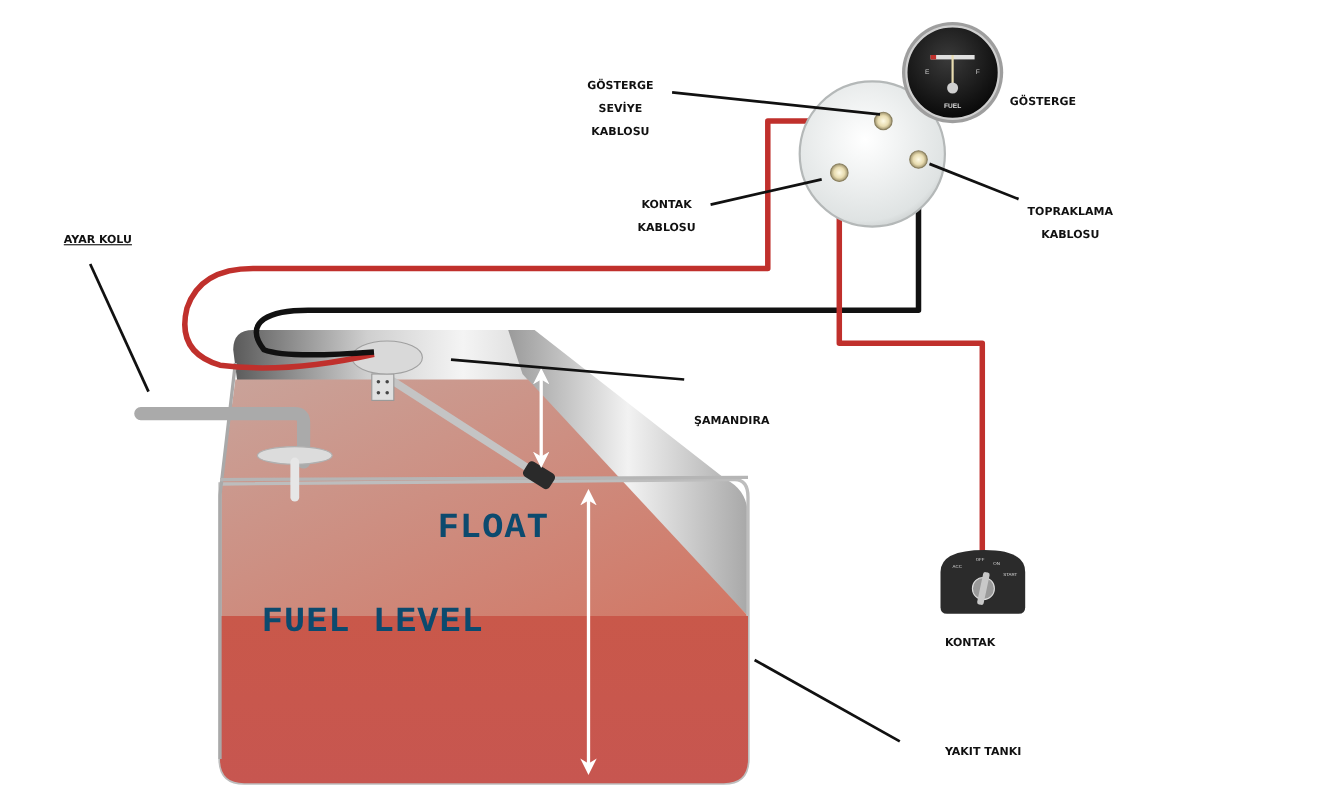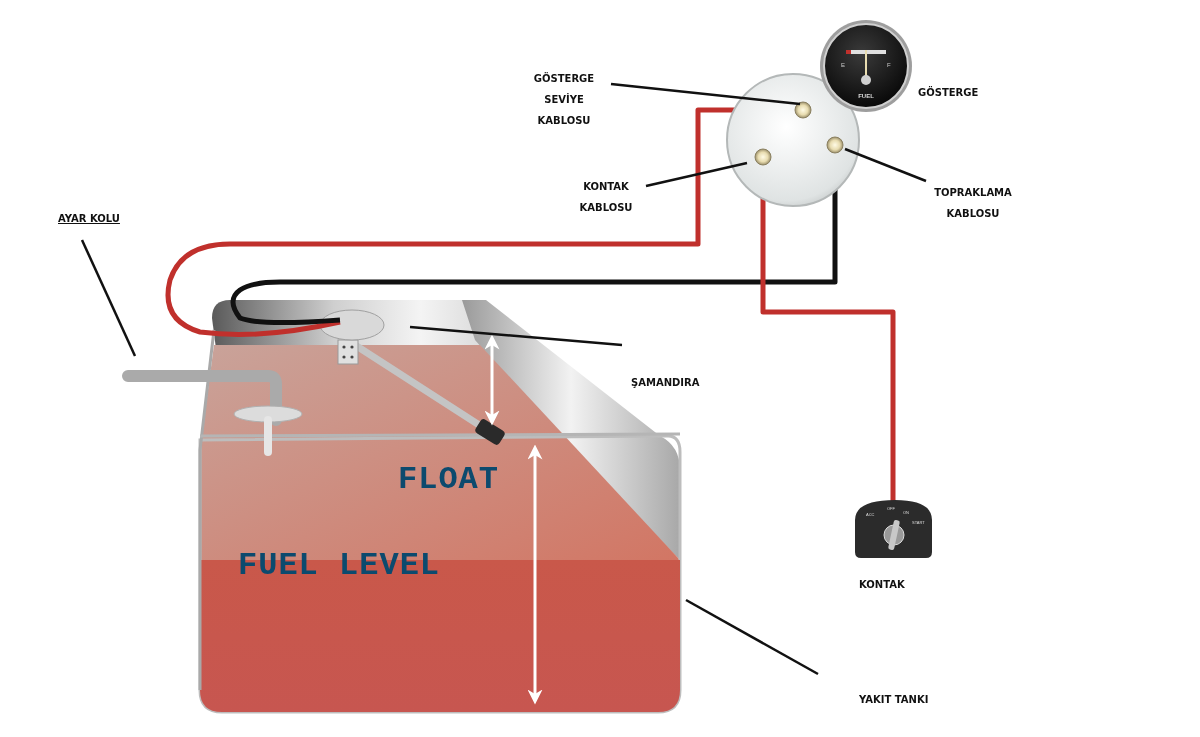--- a/index.html
+++ b/index.html
@@ -149,16 +149,16 @@
   <div>KONTAK</div>
   <div>KABLOSU</div>
 </div>
 <div class="lbl" style="left:913px; top:182px; width:120px;">
   <div>TOPRAKLAMA</div>
   <div>KABLOSU</div>
 </div>
 <div class="lbl" style="left:58px; top:208px;text-decoration:underline;">AYAR KOLU</div>
 <div class="lbl" style="left:631px; top:344px;margin-top:28px;">ŞAMANDIRA</div>
 <div class="lbl" style="left:859px; top:574px;">KONTAK</div>
-<div class="lbl" style="left:859px; top:673px;margin-top:16px;">YAKIT TANKI</div>
+<div class="lbl" style="left:859px; top:673px;">YAKIT TANKI</div>
 
 <div class="tank-text" style="left:398px; top:461px;">FLOAT</div>
 <div class="tank-text" style="left:238px; top:547px;">FUEL LEVEL</div>
 
 </body></html>

